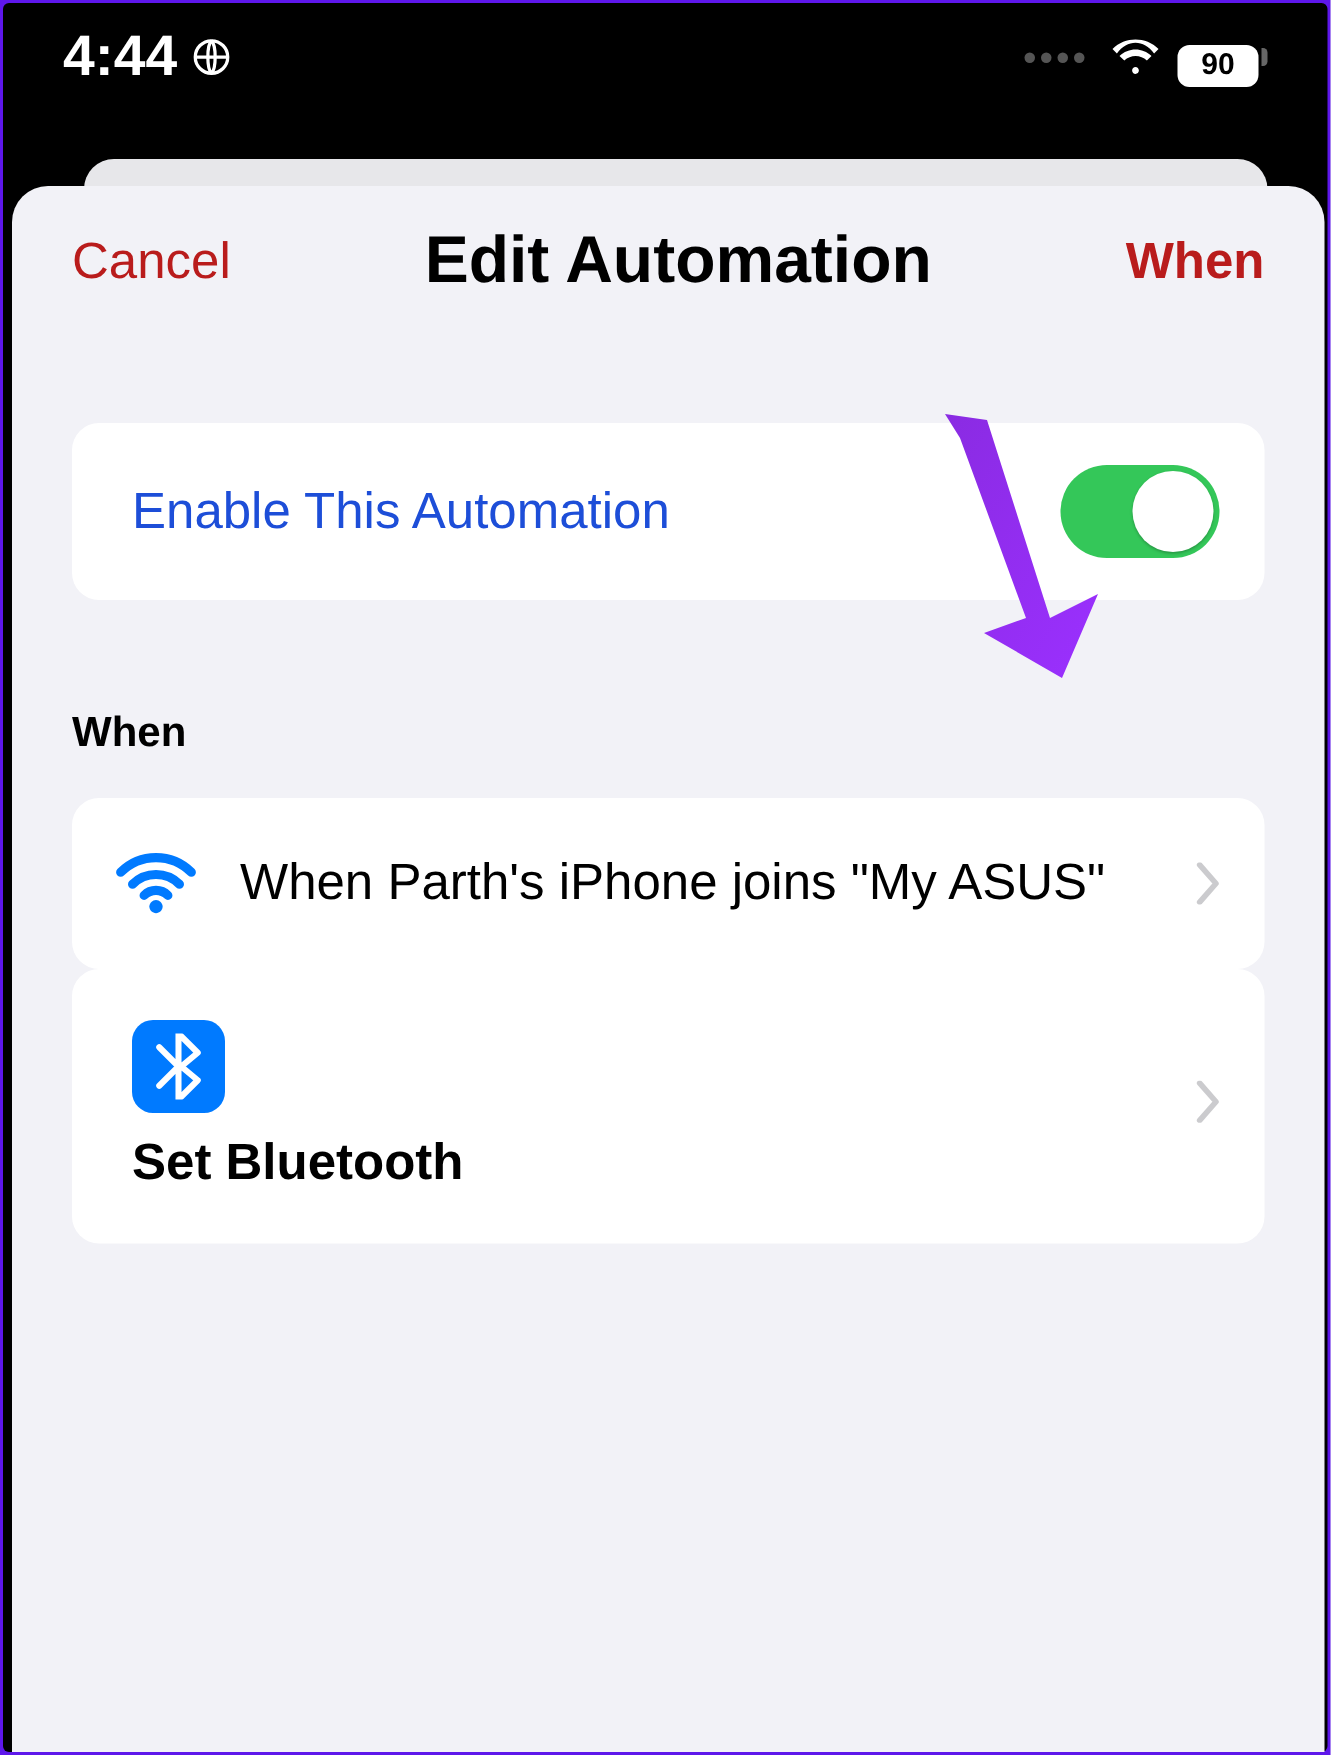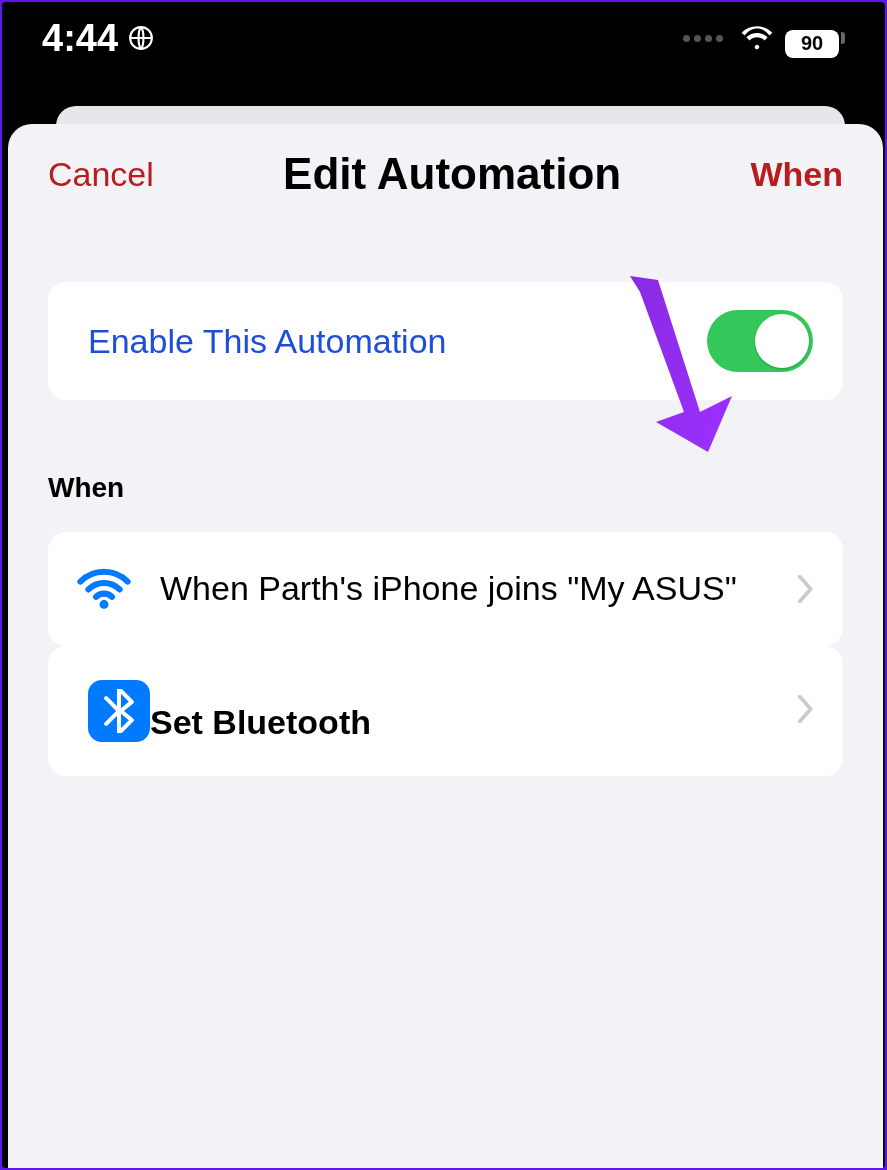--- a/index.html
+++ b/index.html
@@ -46,21 +46,21 @@
   
   .sec-head { font-size: 28px; font-weight:700; color:#000; margin-top: 72px; margin-bottom: 28px; }
 
   
   .when-row { display:flex; align-items:center; padding: 34px 28px 34px 28px; gap: 28px; }
   .wifi-icon { width:56px; height:44px; flex-shrink:0; }
   .when-text { flex:1; font-size: 34px; line-height:1.35; color:#000; }
   .chev { width:18px; height:28px; flex-shrink:0; opacity:0.45; }
 
   
-  .do-row { display:flex; flex-direction:row; padding: 34px 28px 34px 40px; position:relative;align-items:flex-end; }
+  .do-row { display:flex; flex-direction:column; padding: 34px 28px 34px 40px; position:relative; }
   .do-topline { display:flex; align-items:flex-start; }
   .bt-badge { width:62px; height:62px; background:#007aff; border-radius:14px; display:flex; align-items:center; justify-content:center; flex-shrink:0;}
   .bt-badge svg { width:34px; height:44px; }
   .do-label { font-size: 34px; font-weight:600; color:#000; margin-top: 14px; }
   .do-chev-wrap { position:absolute; right:28px; top:50%; transform: translateY(-50%); }
 
   
   .annot-arrow { position:absolute; top: 148px; left: 592px; width: 140px; height: 180px; pointer-events:none; }
 </style>
 </head>

